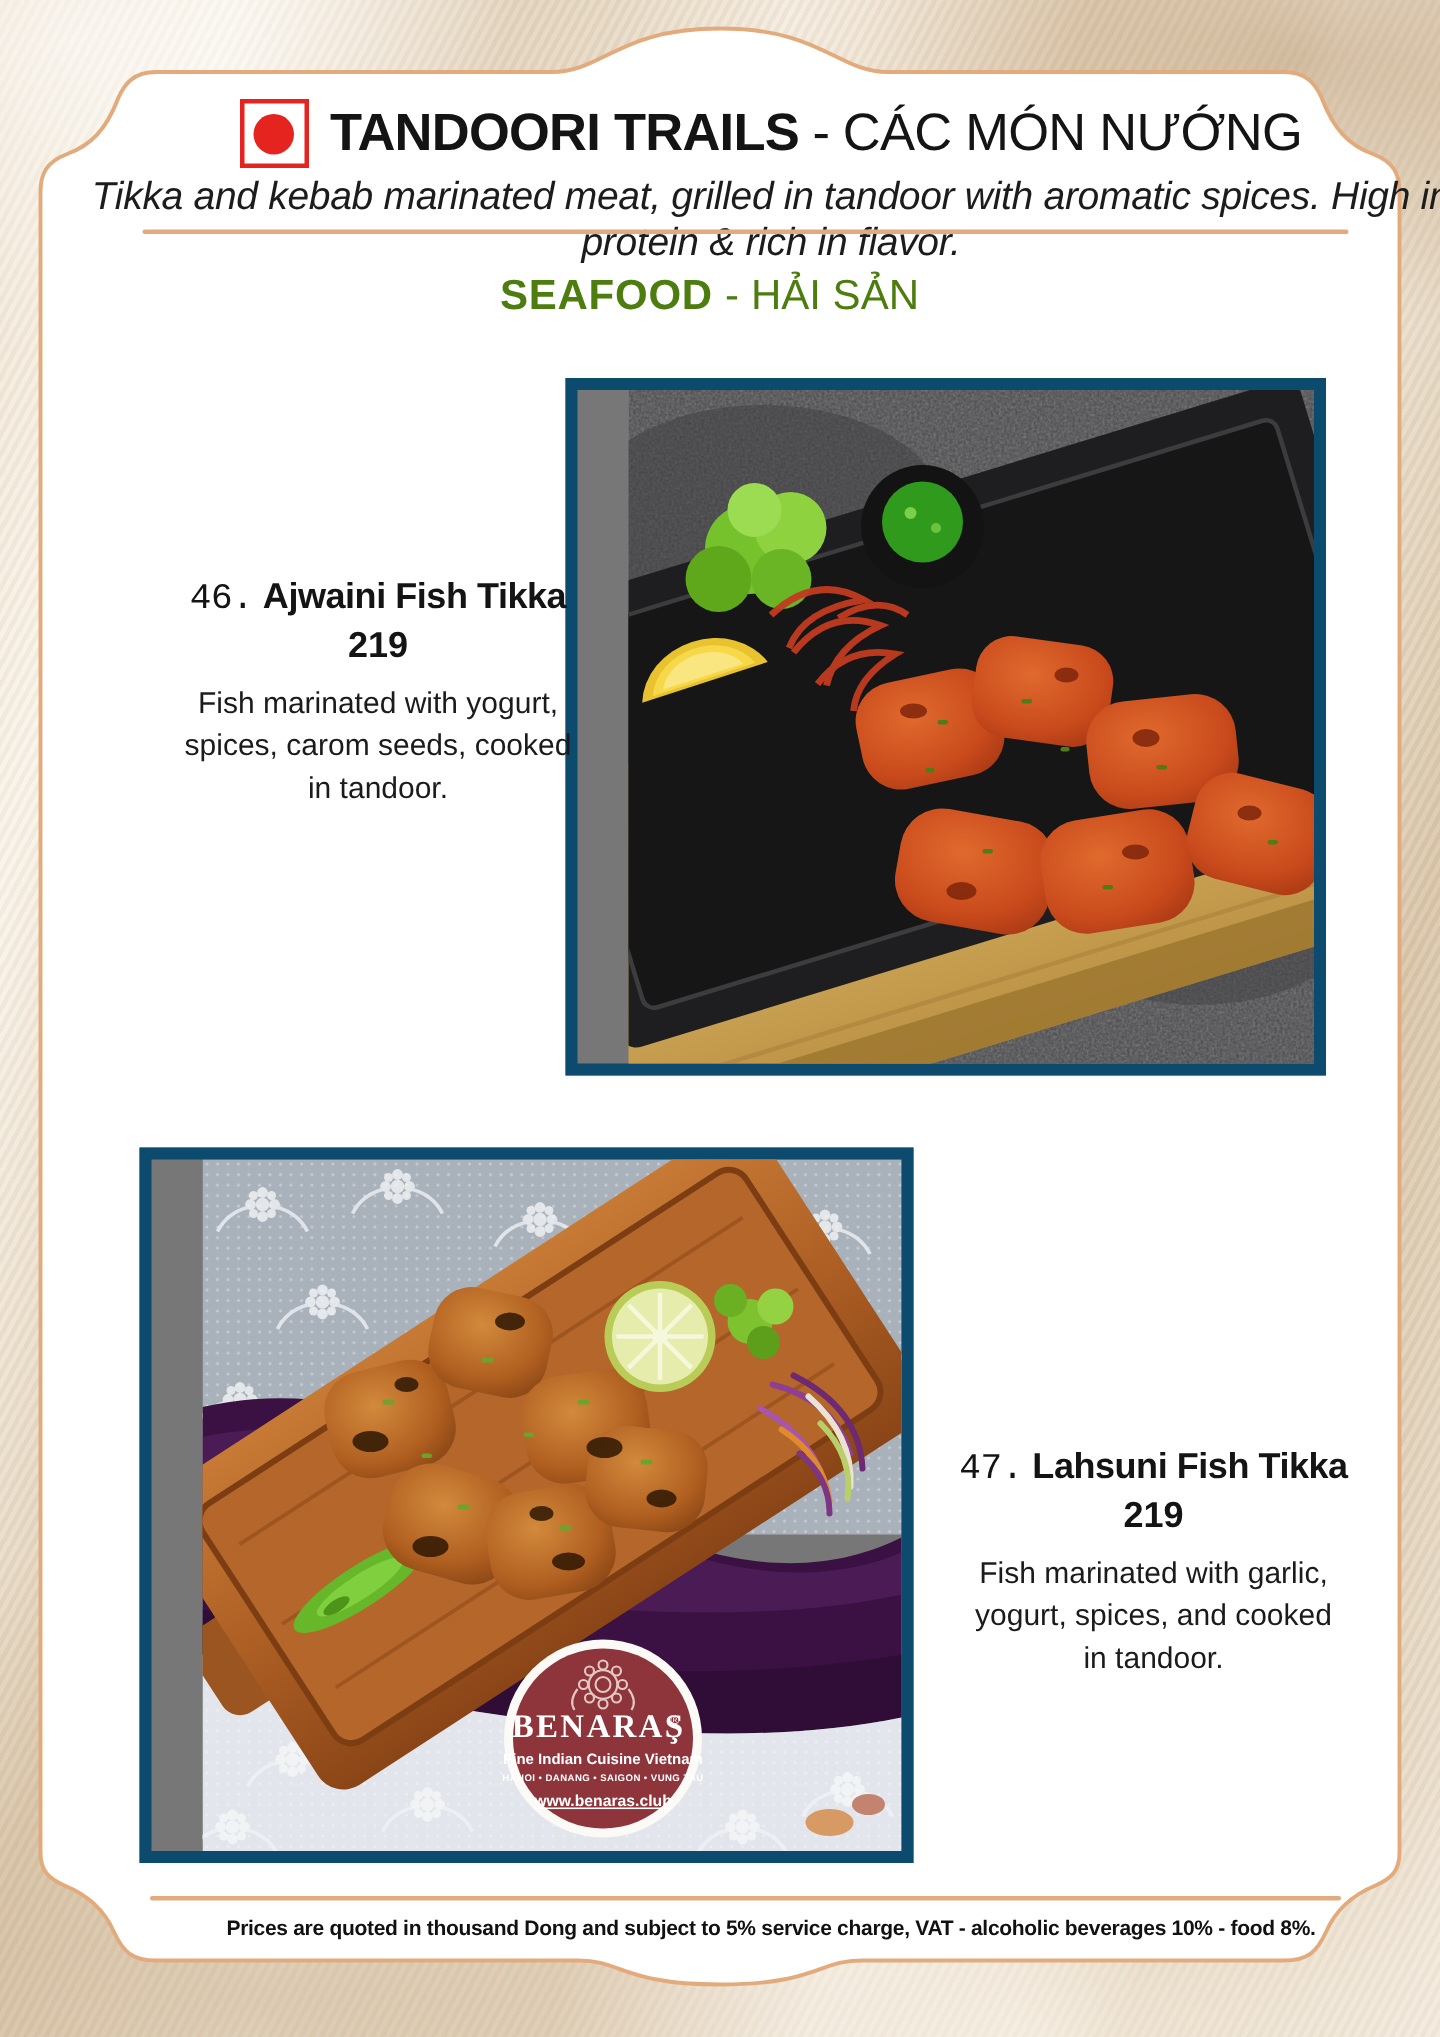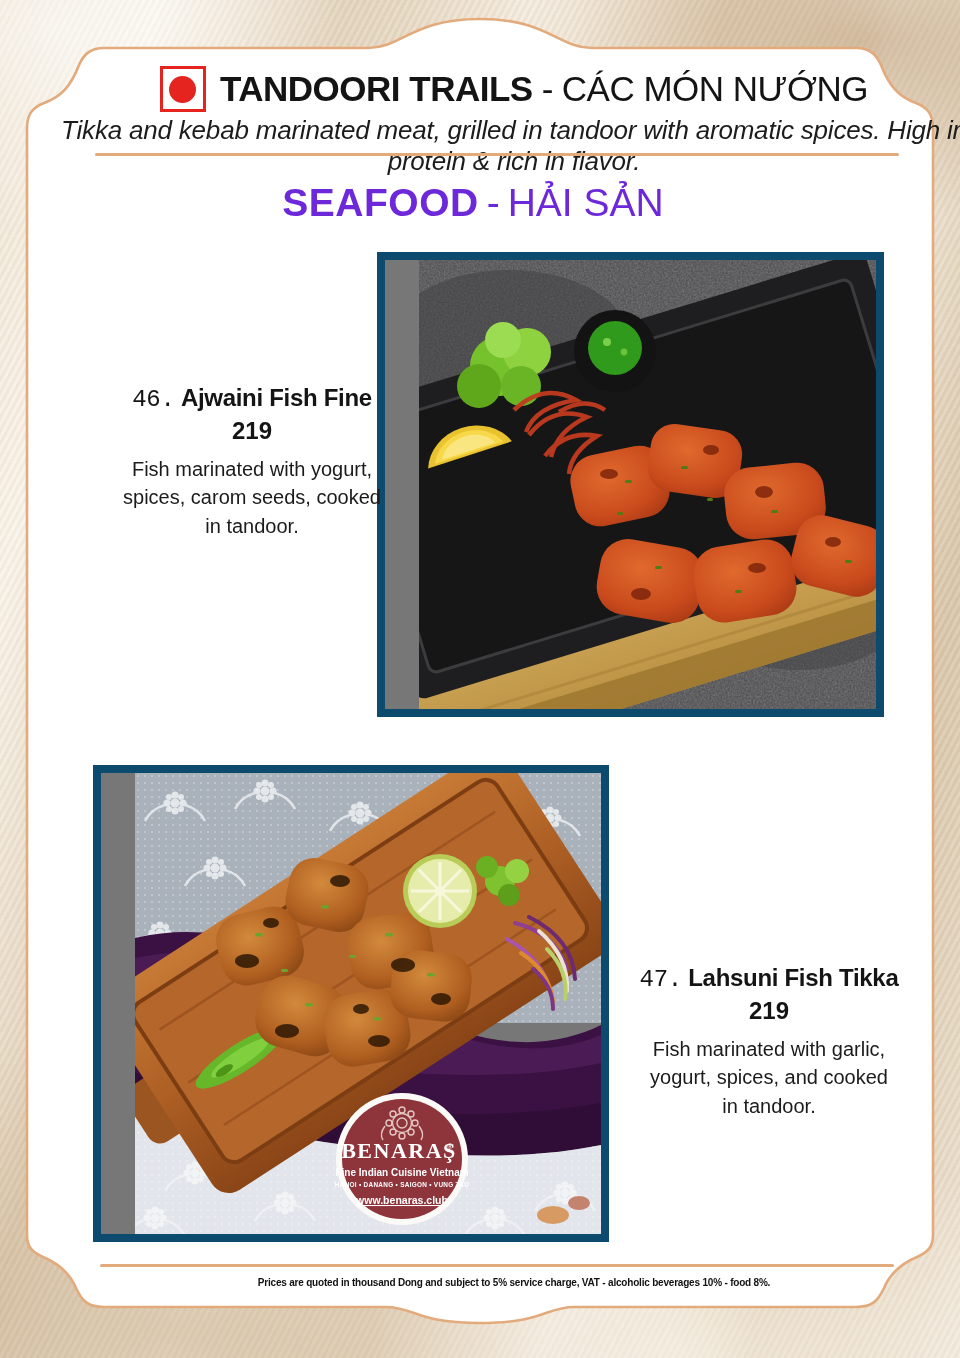--- a/index.html
+++ b/index.html
@@ -21,36 +21,36 @@
   
   .header-row{left:0;top:66px;width:960px;display:flex;align-items:center;justify-content:center;gap:14px;}
   .nonveg{width:40px;height:40px;border:3px solid #e5231f;background:#fff;display:flex;align-items:center;justify-content:center;flex:0 0 auto;}
   .nonveg i{display:block;width:27px;height:27px;border-radius:50%;background:#e5231f;}
   .title{font-size:35px;letter-spacing:-0.5px;color:#141414;white-space:nowrap;}
   .title .en{font-weight:800;}
   .title .sep{font-weight:400;margin:0 9px;}
   .title .vi{font-weight:400;}
   .subtitle{left:0;top:115px;width:960px;text-align:center;font-style:italic;font-size:26px;color:#1c1c1c;letter-spacing:-0.2px;}
   .rule{height:3px;background:#e3aa7c;border-radius:2px;}
-  .section-title{left:0;top:181px;width:878px;text-align:center;font-size:39px;color:#6d28d9;white-space:nowrap;}
+  .section-title{left:0;top:181px;width:878px;text-align:center;font-size:28px;color:#4d7c0f;white-space:nowrap;}
   .section-title .en{font-weight:800;letter-spacing:0.5px;}
   .section-title .sep{font-weight:400;margin:0 8px;}
   .section-title .vi{font-weight:400;}
   
   .item{text-align:center;color:#141414;}
   .item .line1{font-size:24px;letter-spacing:-0.3px;}
   .item .num{font-weight:400;font-family:Liberation Mono, monospace;}
   .item .name{font-weight:800;}
   .item .price{font-size:24px;font-weight:800;margin-top:4px;}
   .item .desc{margin:10px auto 0;font-size:20px;line-height:1.42;font-weight:400;color:#1b1b1b;}
   
   .photo{border:8px solid #0c4a6e;background:#777;}
   .photo svg{display:block;}
   
-  .footer-note{left:50px;top:1277px;width:860px;text-align:center;font-size:10px;font-weight:700;letter-spacing:-0.2px;color:#111;}
+  .footer-note{left:50px;top:1277px;width:860px;text-align:center;font-size:14px;font-weight:700;letter-spacing:-0.2px;color:#111;}
 </style>
 </head>
 <body>
 
 <svg id="card-shape" width="960" height="1358" viewBox="0 0 960 1358">
   <path d="M 104 48 H 368 C 402 48 412 19 480 19 C 548 19 558 48 592 48 H 856
            C 871 48 877 56 881 65 C 889 86 899 97 916 103 C 929 108 933 116 933 128
            V 1235 C 933 1247 928 1252 917 1257 C 900 1264 890 1274 884 1288 C 878 1301 872 1307 856 1307
            H 574 C 546 1307 544 1323 480 1323 C 416 1323 414 1307 386 1307 H 104
            C 88 1307 82 1301 76 1288 C 70 1274 60 1264 43 1257 C 32 1252 27 1247 27 1235
@@ -172,21 +172,21 @@
         <rect x="288" y="238" width="6" height="3" rx="1.5"></rect>
           <rect x="198" y="252" width="6" height="3" rx="1.5"></rect>
       </g>
     </g>
   </svg>
 </div>
 
 <div class="abs item" style="left:68px;top:384px;width:300px;">
   <div class="line1">
     <span class="num">46.</span>
-    <span class="name">Ajwaini Fish Fine</span>
+    <span class="name">Ajwaini Fish Tikka</span>
   </div>
   <div class="price">219</div>
   <div class="desc" style="width:262px;">Fish marinated with yogurt, spices, carom seeds, cooked in tandoor.</div>
 </div>
 
 <div class="abs photo" style="left:93px;top:765px;width:466px;height:461px;">
   <svg width="466" height="461" viewBox="0 0 466 461">
     <defs>
       <pattern id="mesh" width="7" height="7" patternUnits="userSpaceOnUse">
         <circle cx="3" cy="3" r="1" fill="#ffffff" opacity="0.35"></circle>

